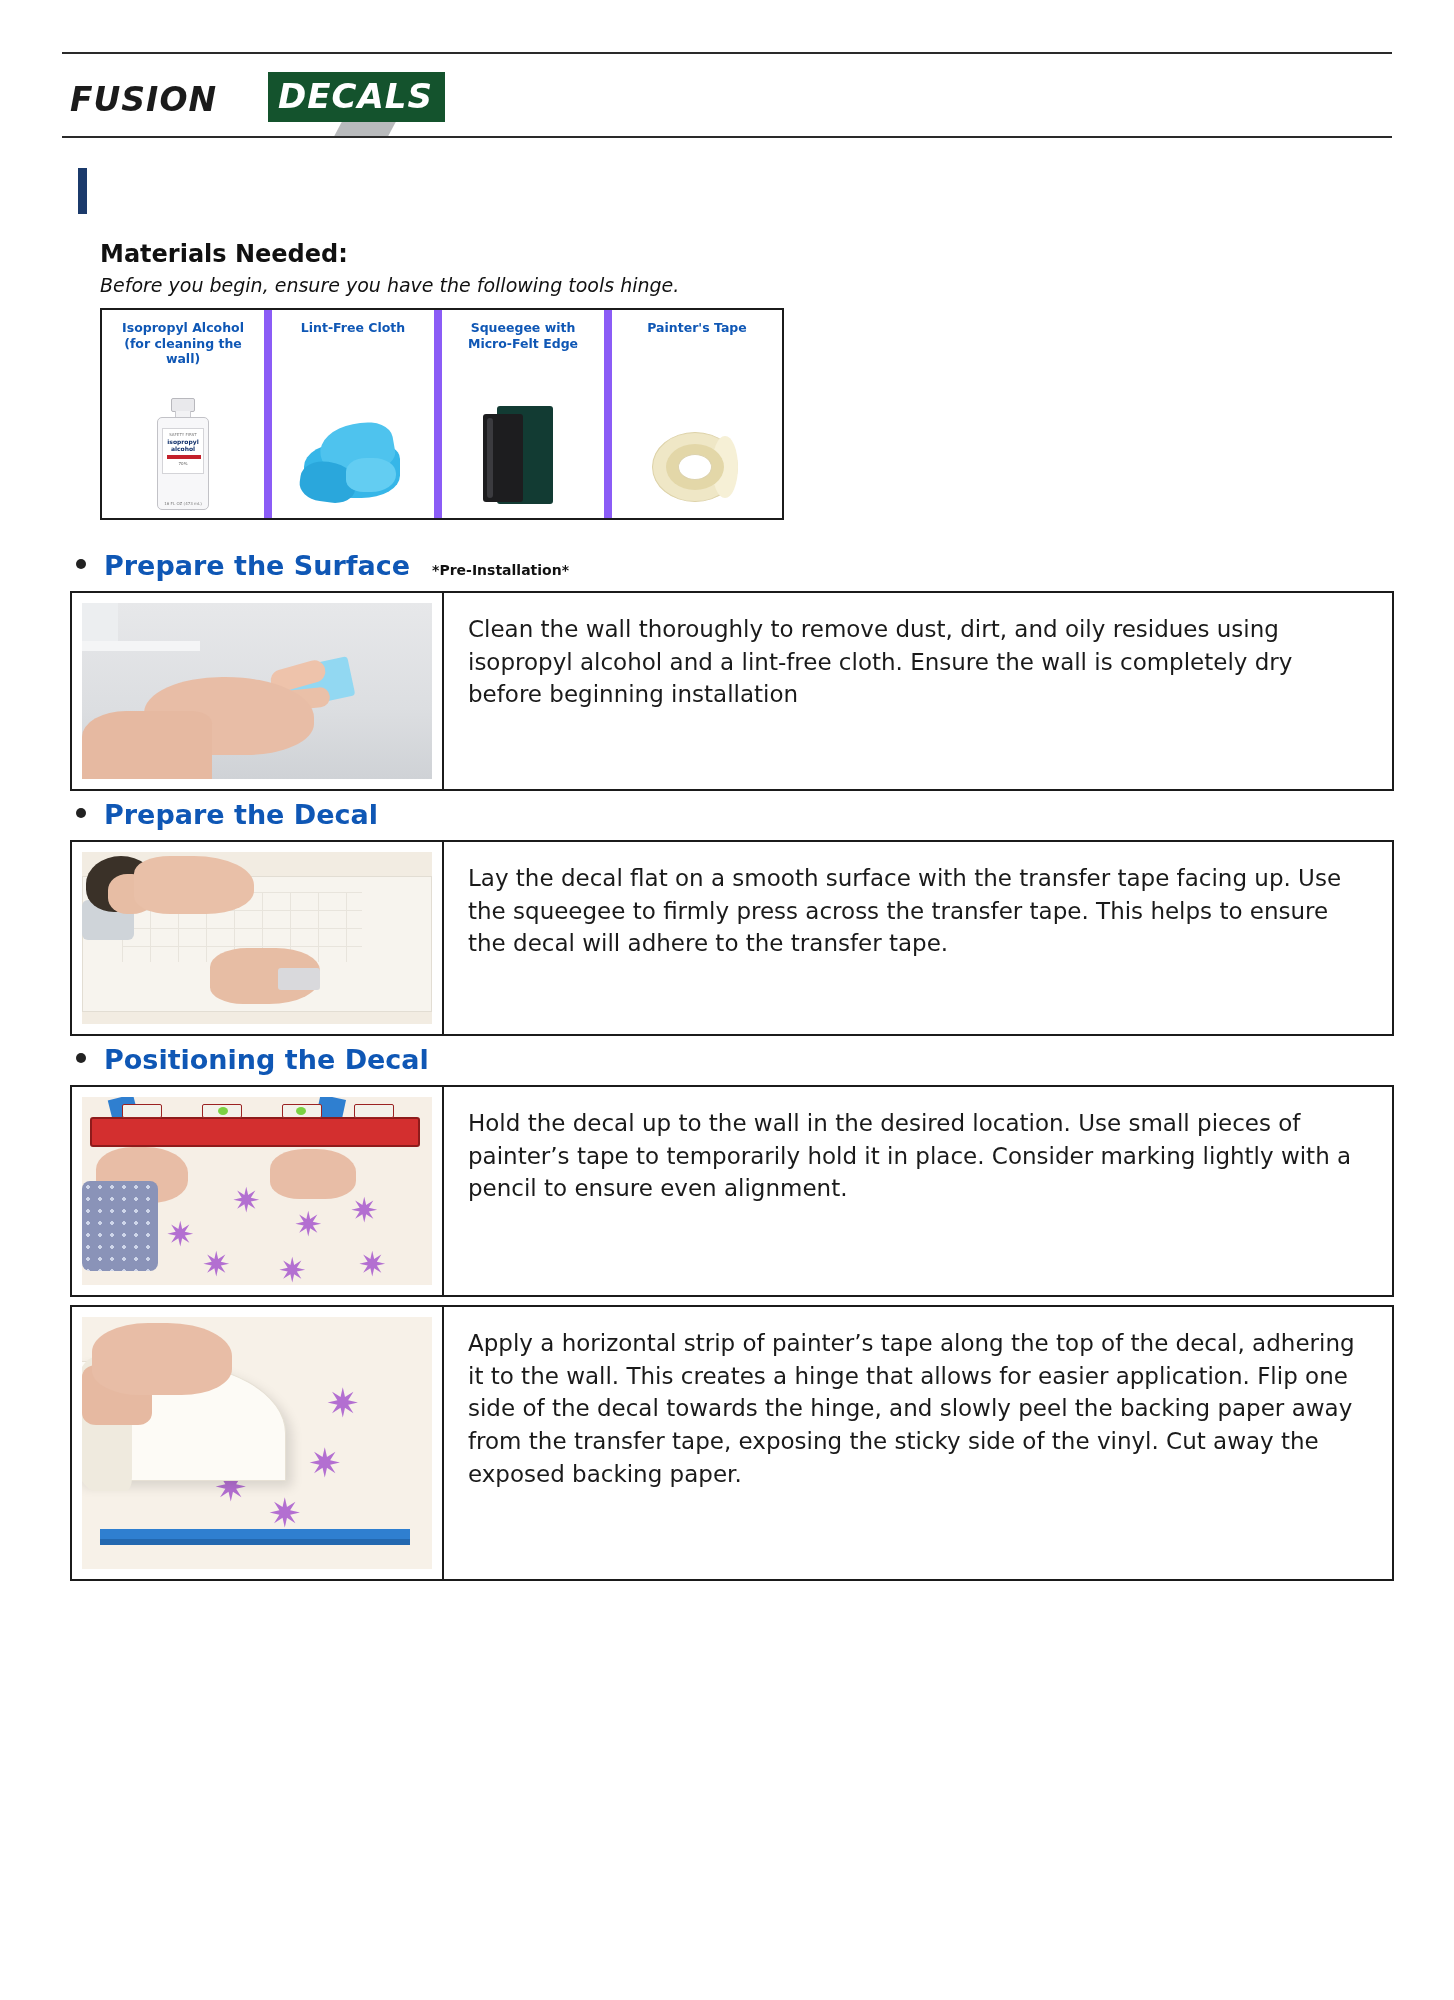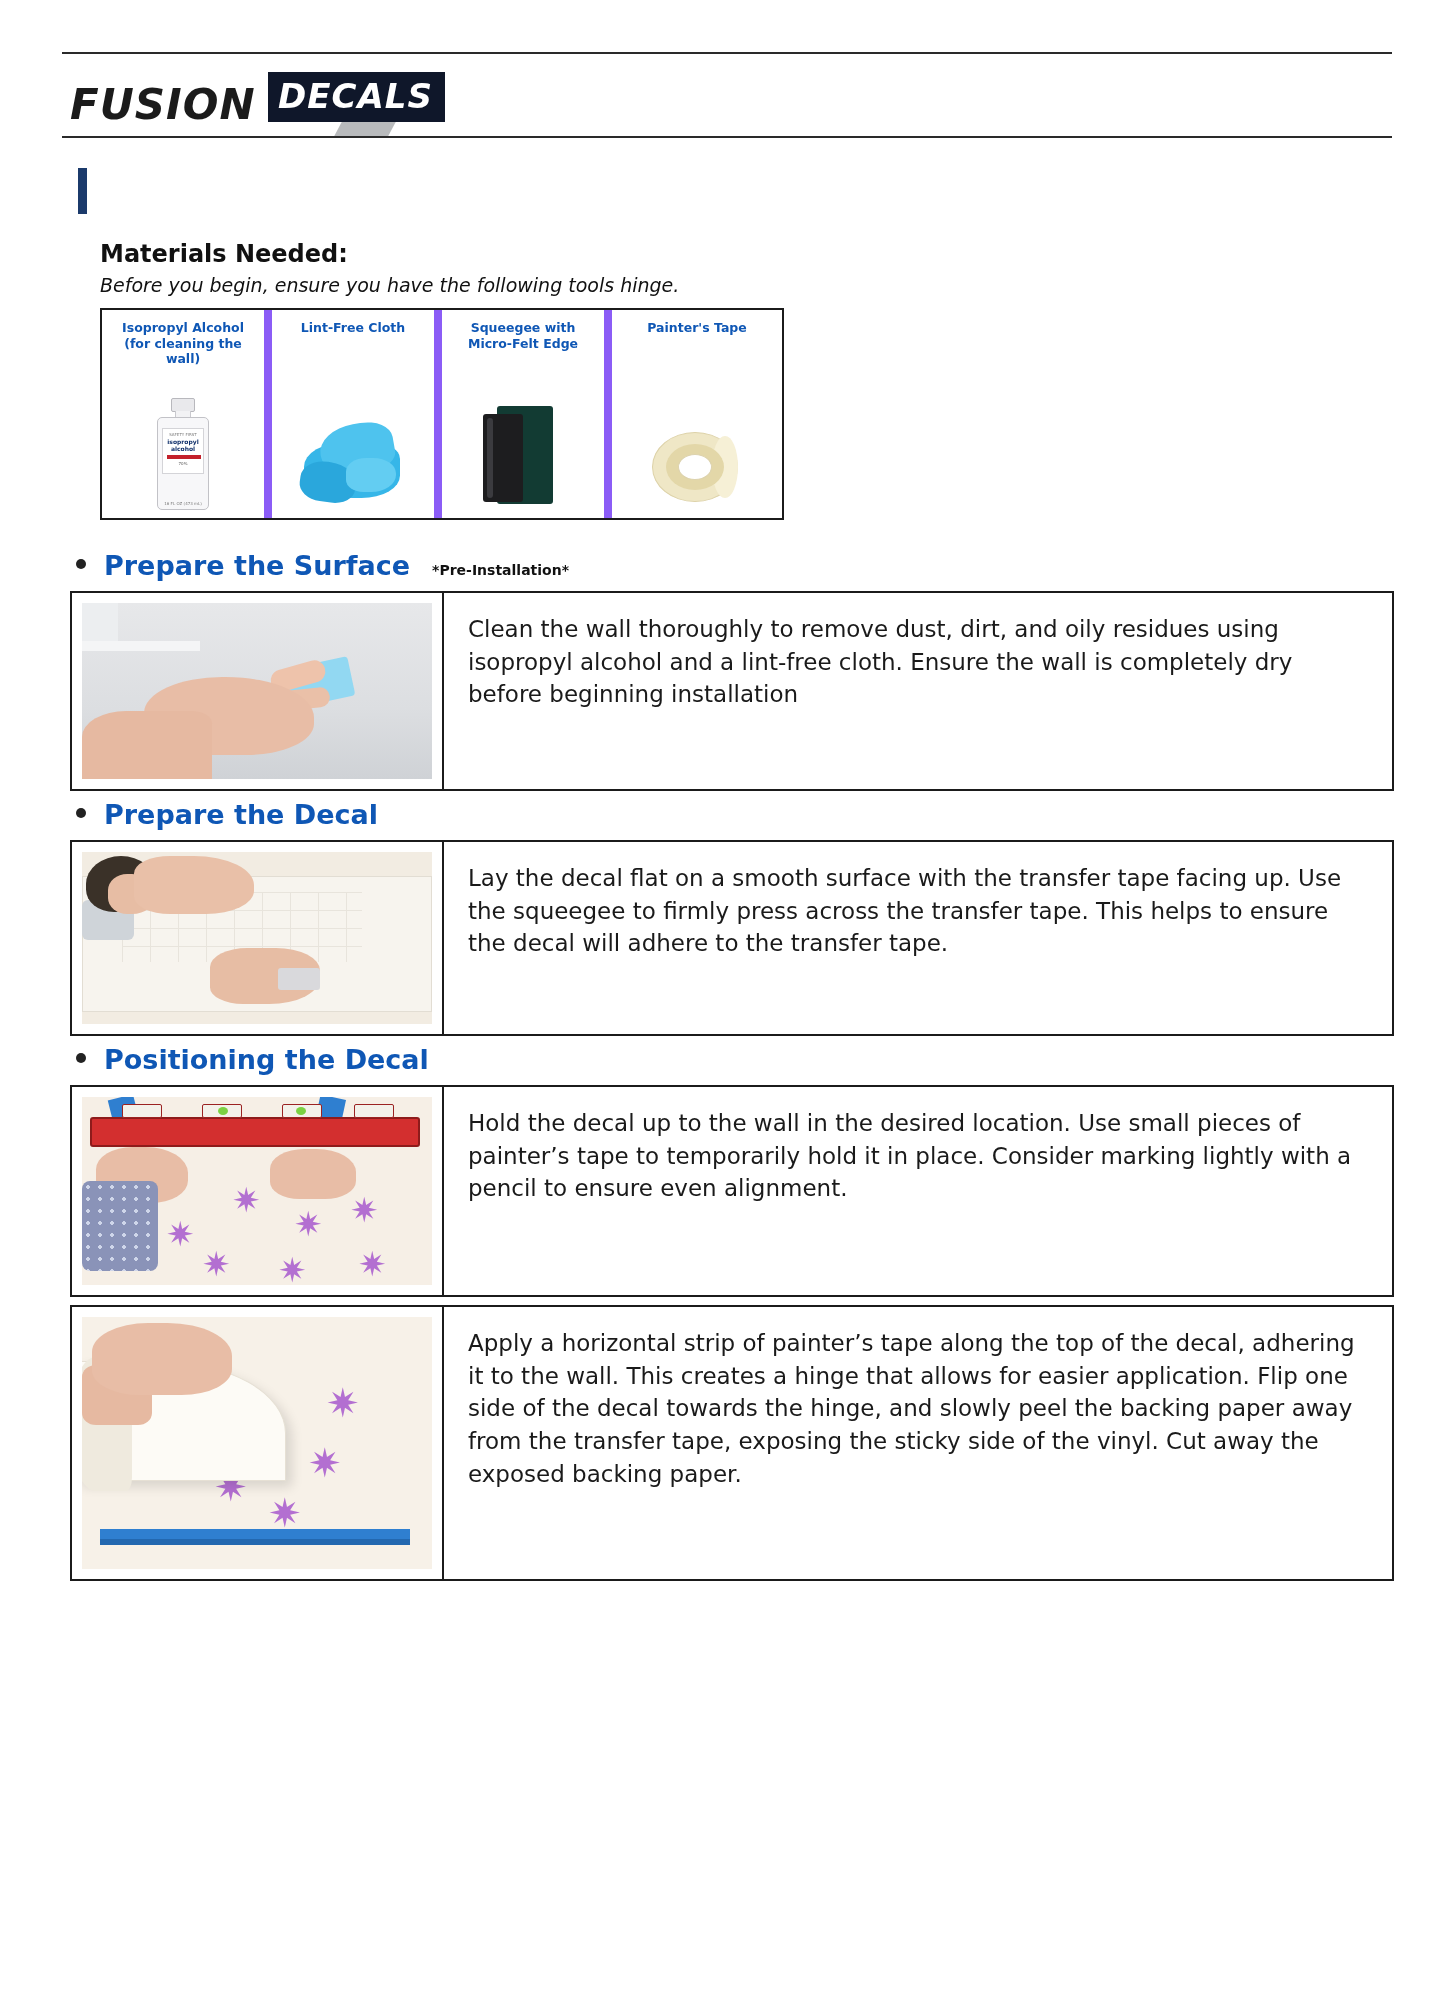--- a/index.html
+++ b/index.html
@@ -34,29 +34,29 @@
     width: 370px;
     height: 52px;
   }
   .logo-fusion {
     position: absolute;
     left: 0;
     top: 8px;
     font-family: "DejaVu Sans", sans-serif;
     font-weight: bold;
     font-style: italic;
-    font-size: 42px;
+    font-size: 33px;
     letter-spacing: 1px;
     color: #1b1b1b;
   }
   .logo-badge {
     position: absolute;
     left: 198px;
     top: 0px;
-    background: #0f172a;
+    background: #14532d;
     color: #ffffff;
     font-weight: bold;
     font-style: italic;
     font-size: 34px;
     letter-spacing: 1px;
     padding: 4px 12px 6px 10px;
   }
   .logo-shadow {
     position: absolute;
     left: 268px;

